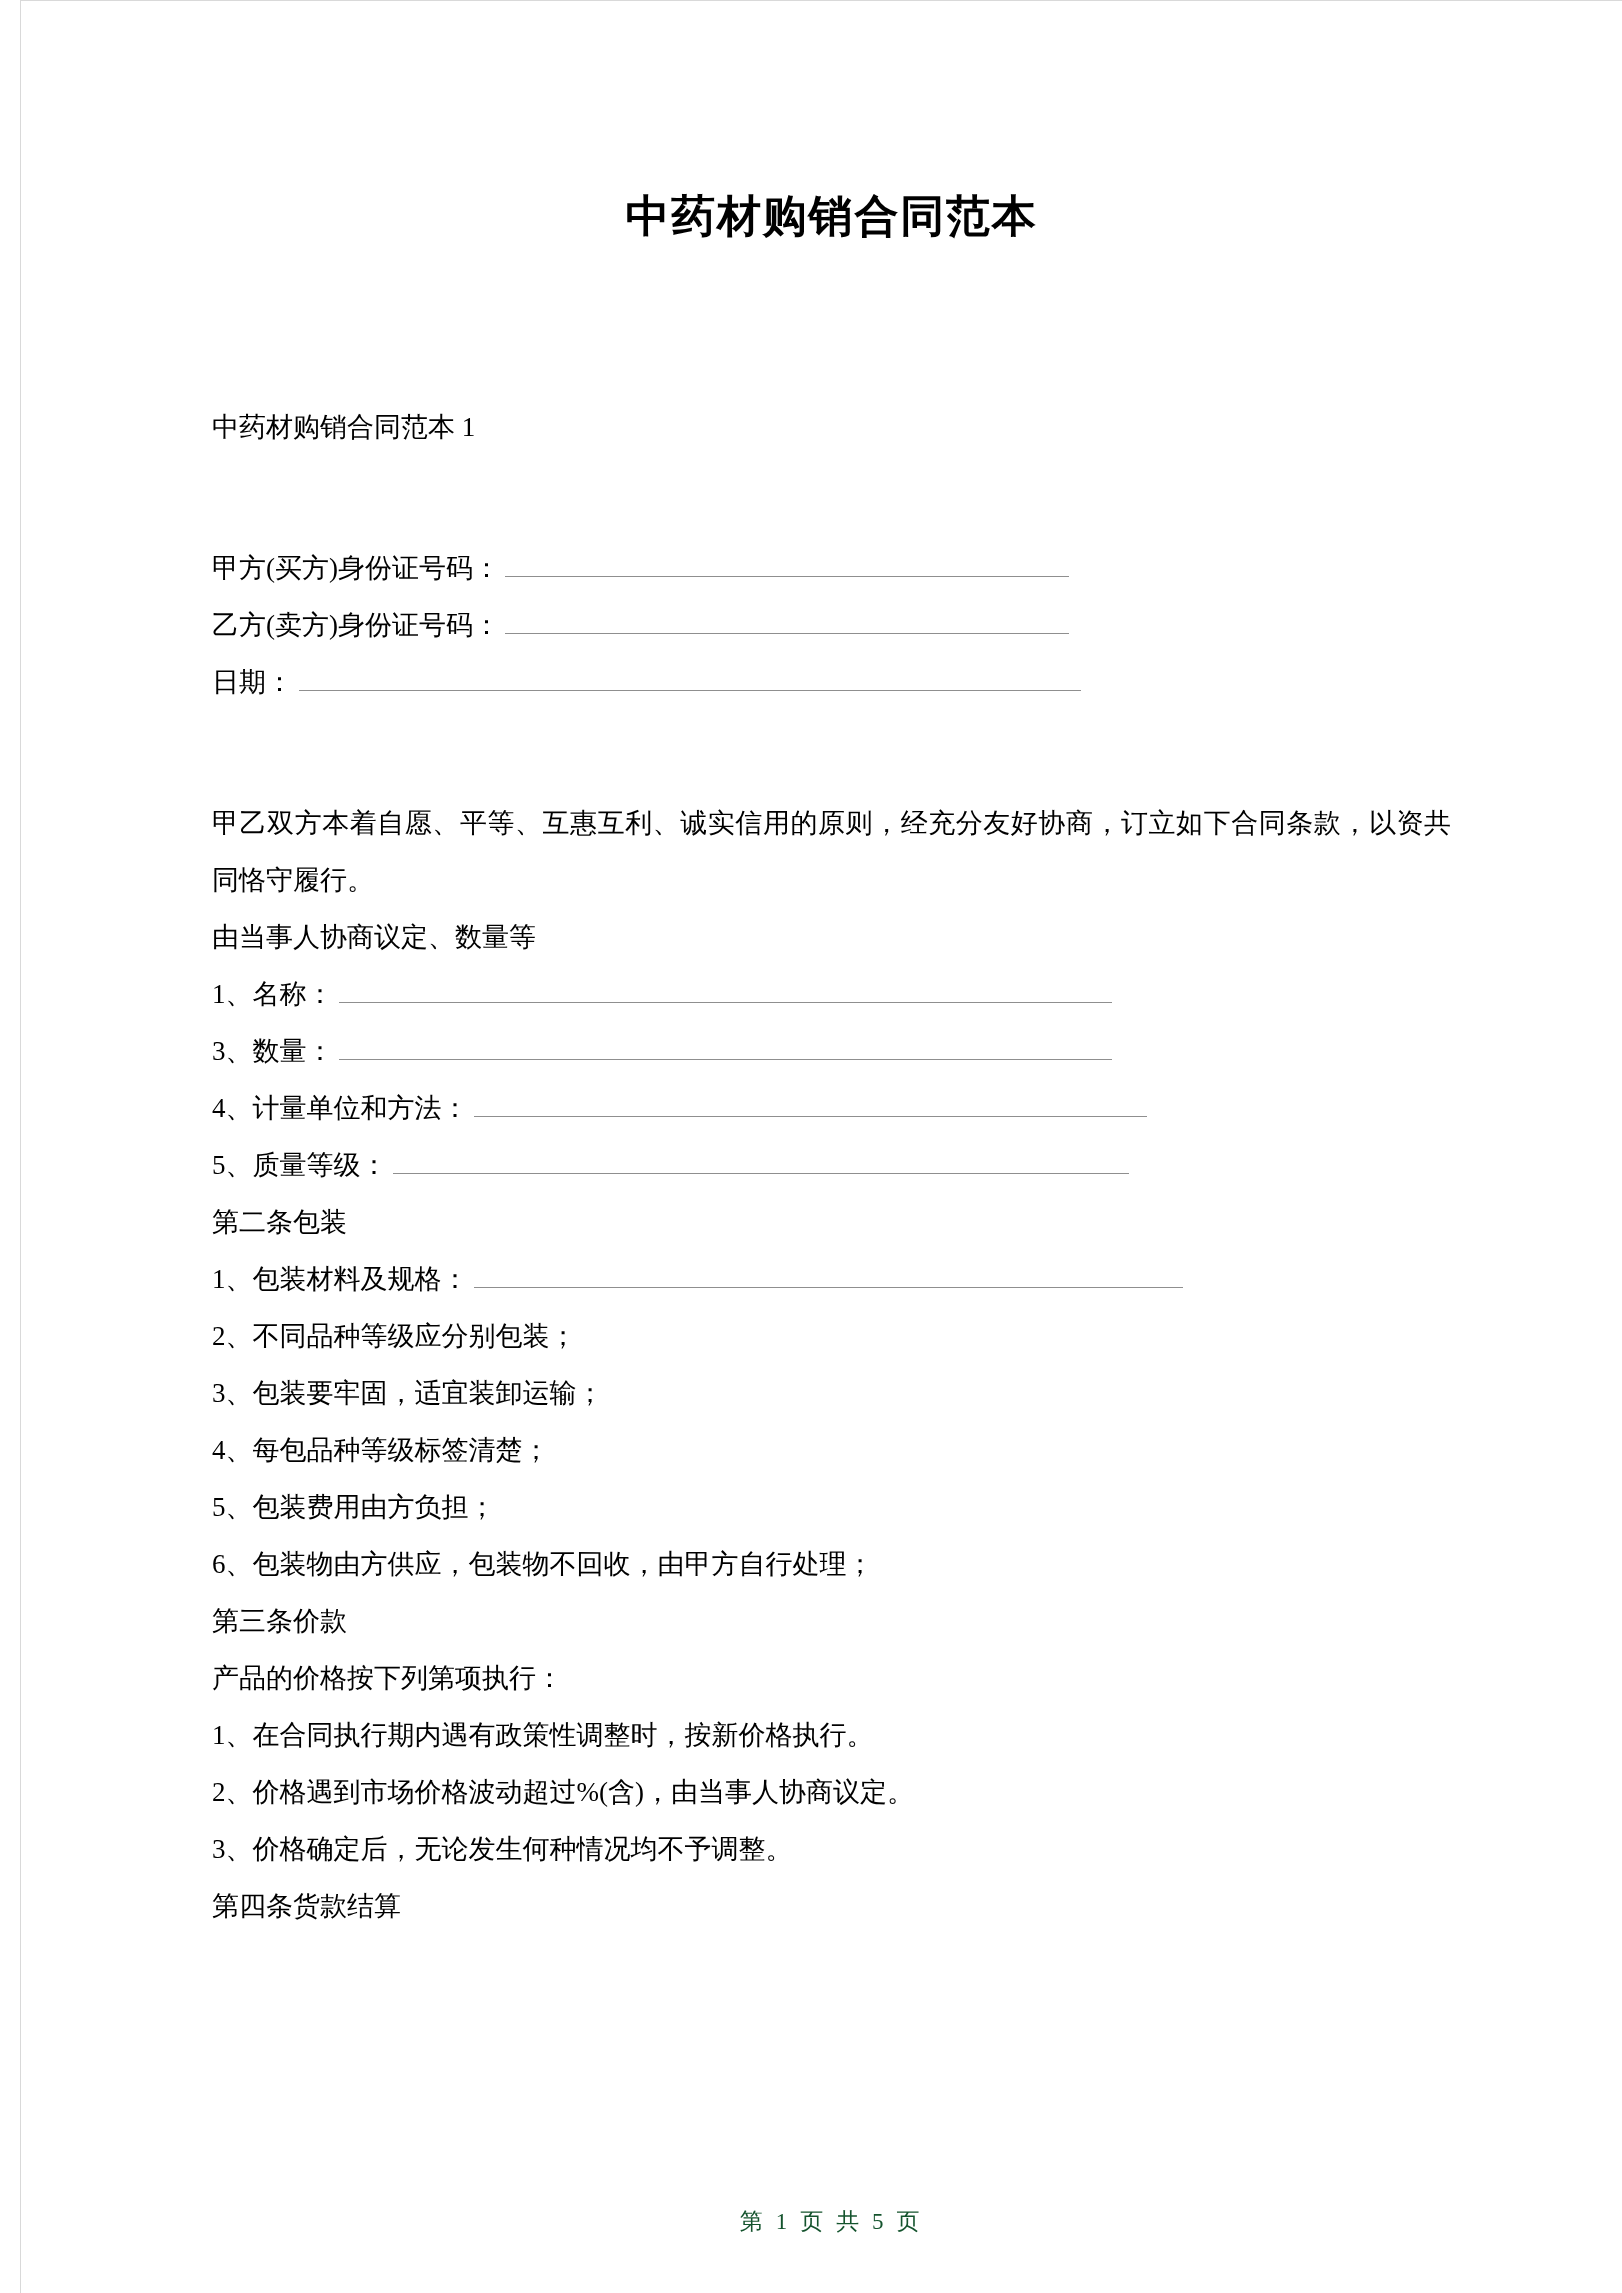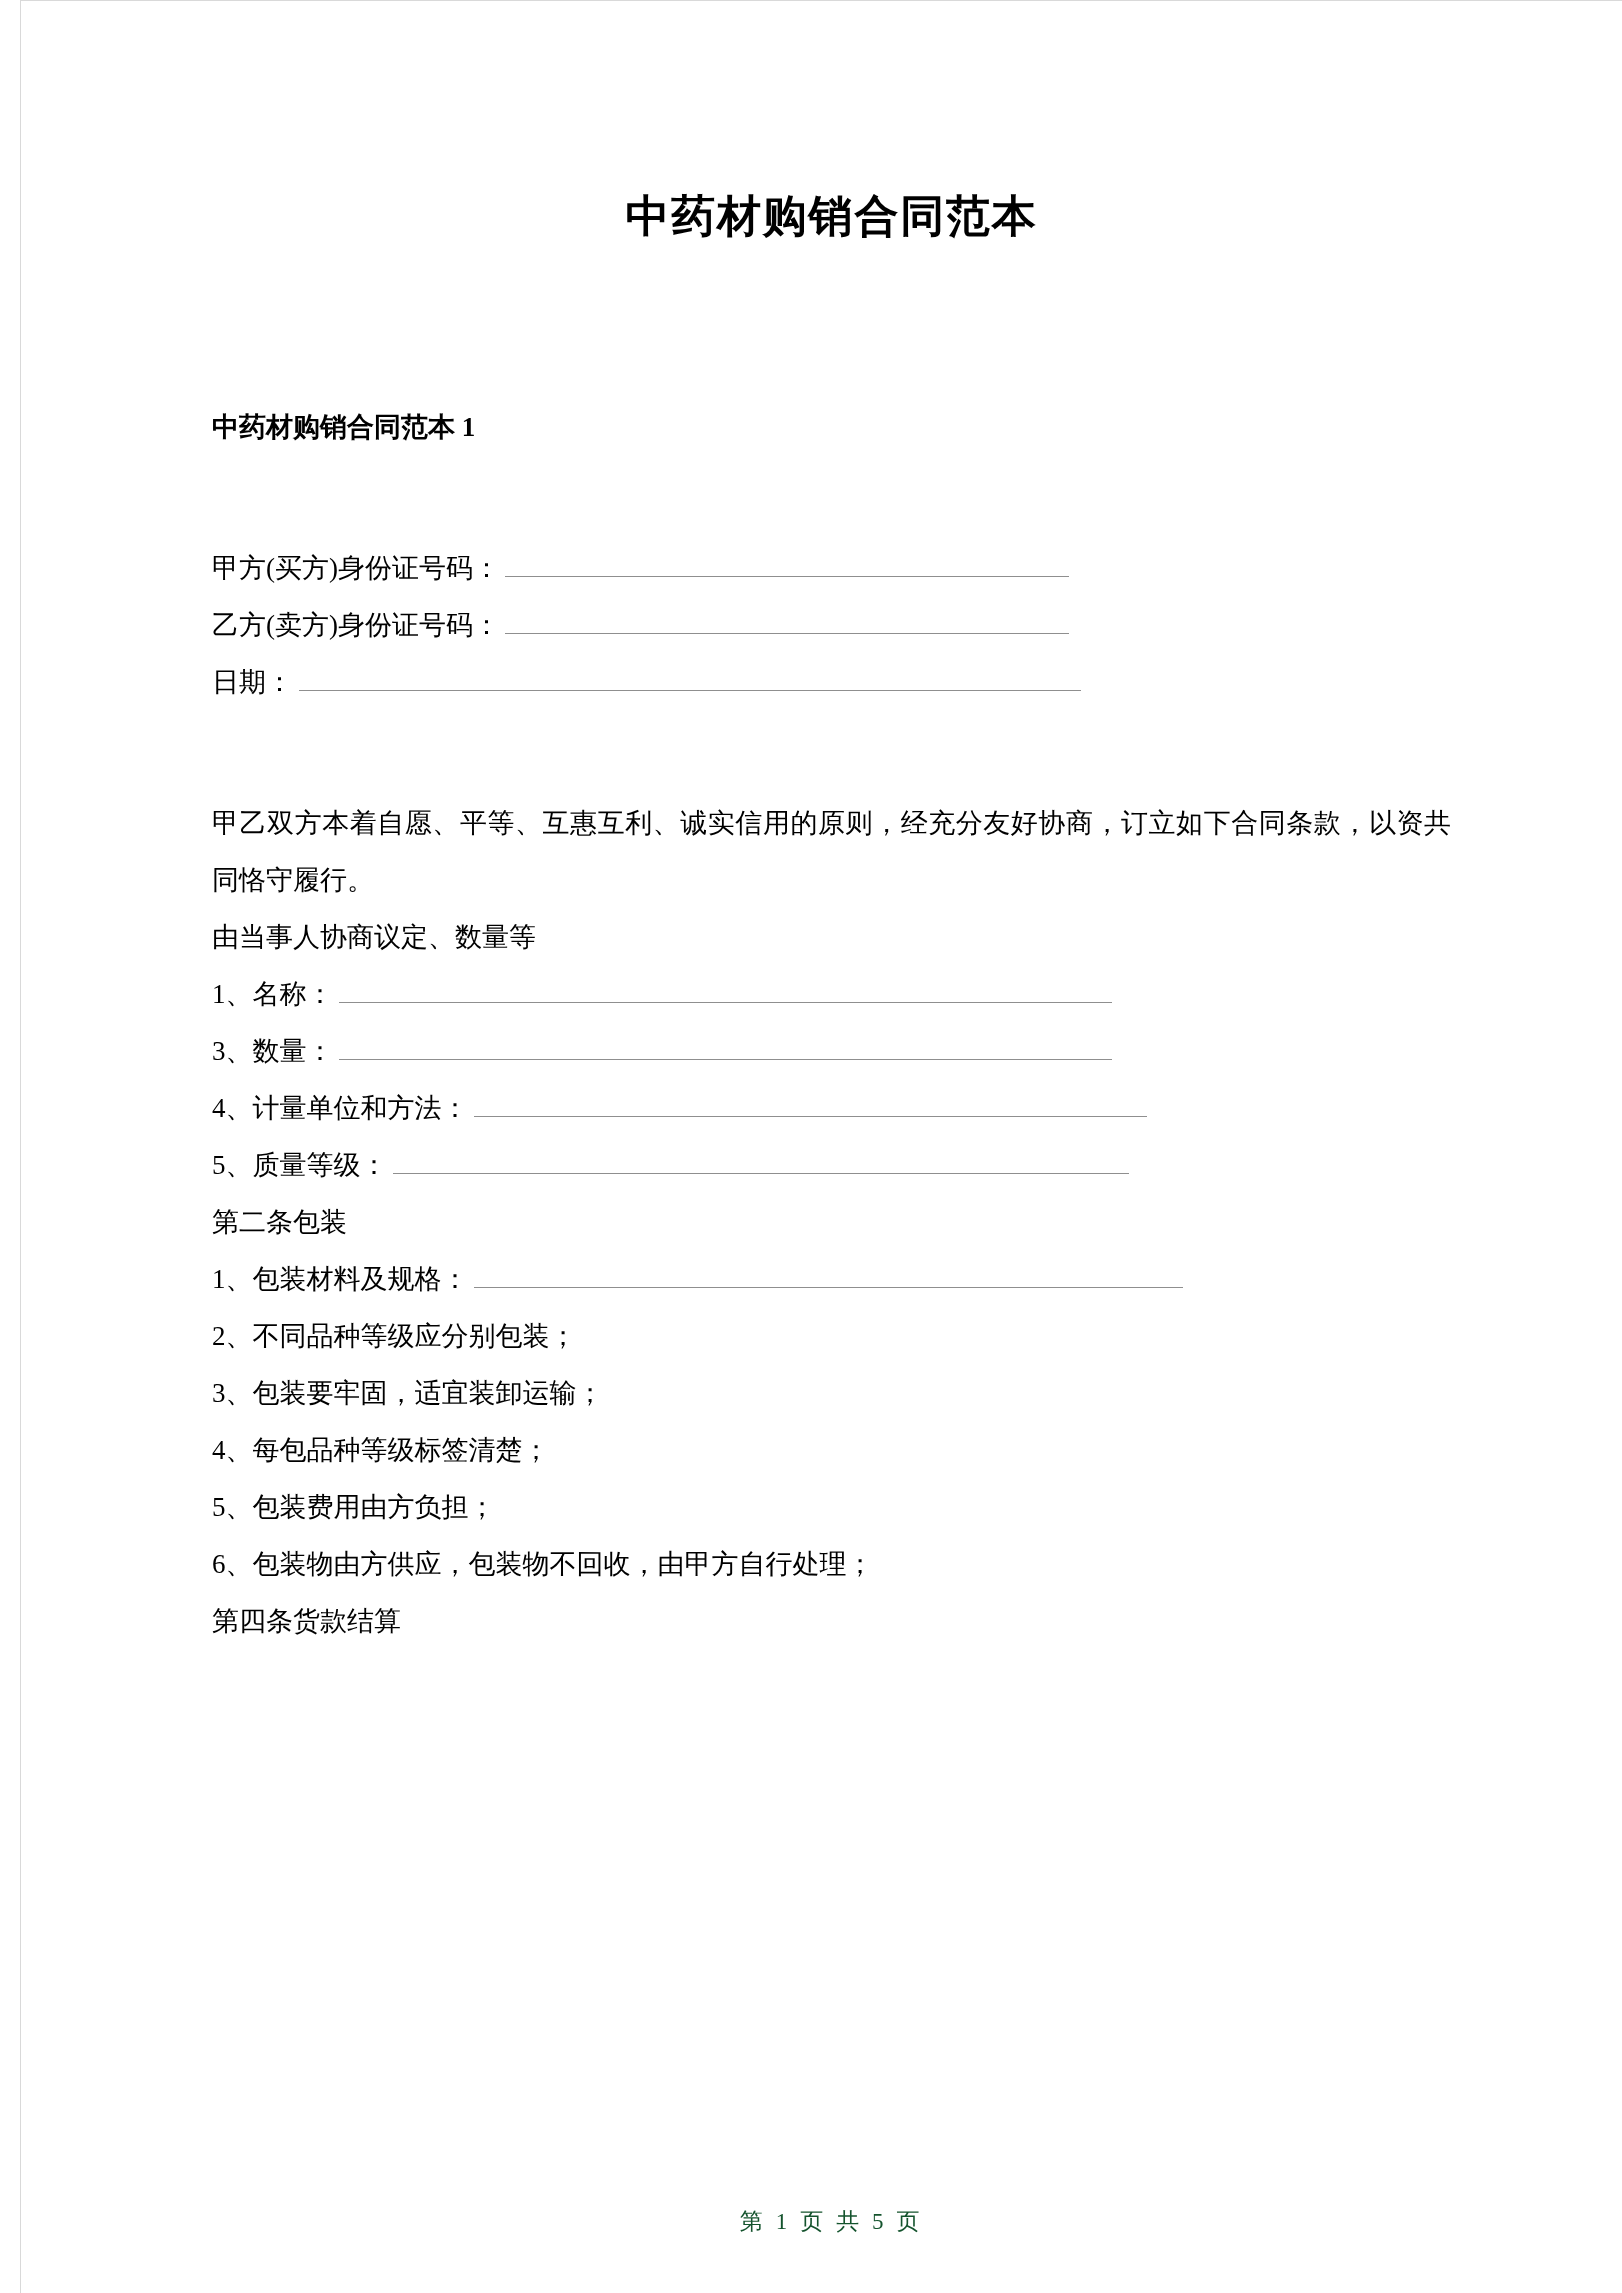--- a/index.html
+++ b/index.html
@@ -20,21 +20,20 @@
   .doc-title {
     text-align: center;
     font-size: 44px;
     font-weight: bold;
     letter-spacing: 1.8px;
   }
   .subtitle {
     margin-top: 153px;
     font-size: 27px;
     line-height: 57px;
-    font-weight: bold;
   }
   .fields {
     margin-top: 84px;
   }
   .line {
     font-size: 27px;
     line-height: 57px;
   }
   .preamble {
     margin-top: 84px;
@@ -92,20 +91,27 @@
   <div>
     <p class="line">第二条包装</p>
     <p class="line"><span>1、包装材料及规格：</span><span class="blank w780"></span></p>
     <p class="line">2、不同品种等级应分别包装；</p>
     <p class="line">3、包装要牢固，适宜装卸运输；</p>
     <p class="line">4、每包品种等级标签清楚；</p>
     <p class="line">5、包装费用由方负担；</p>
     <p class="line">6、包装物由方供应，包装物不回收，由甲方自行处理；</p>
   </div>
 
+  <div>
+    <p class="line">第三条价款</p>
+    <p class="line">产品的价格按下列第项执行：</p>
+    <p class="line">1、在合同执行期内遇有政策性调整时，按新价格执行。</p>
+    <p class="line">2、价格遇到市场价格波动超过%(含)，由当事人协商议定。</p>
+    <p class="line">3、价格确定后，无论发生何种情况均不予调整。</p>
+  </div>
 
   <div>
     <p class="line">第四条货款结算</p>
   </div>
 
   <div class="footer">第 1 页 共 5 页</div>
 
 </div>
 
 

